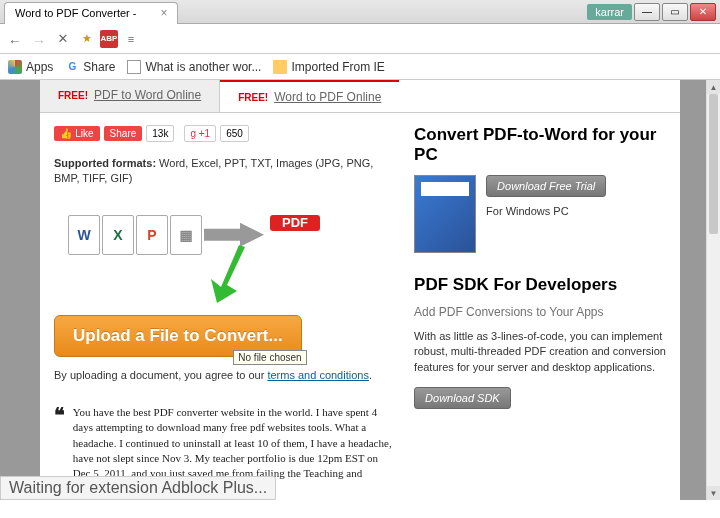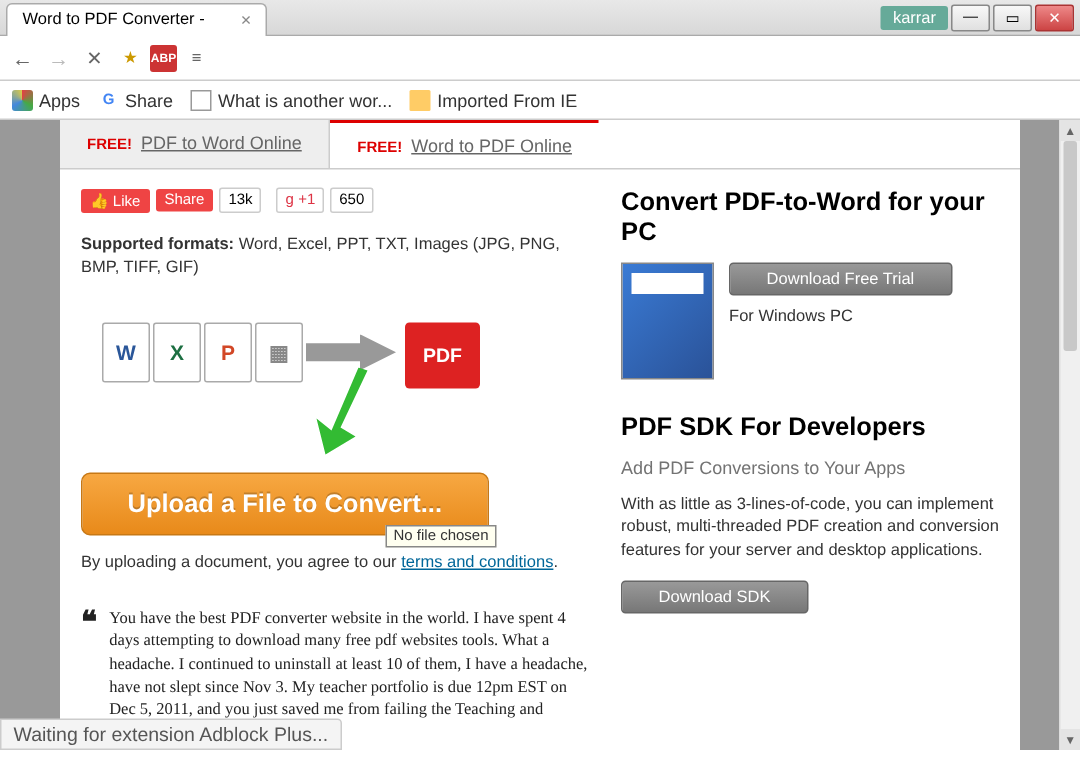--- a/index.html
+++ b/index.html
@@ -52,43 +52,43 @@
 .formats { font-size: 11px; color: #333; margin-bottom: 14px; line-height: 1.4; }
 
 .hero { position: relative; height: 110px; margin-bottom: 4px; }
 .file-icons { display: flex; gap: 2px; position: absolute; top: 14px; left: 14px; }
 .ficon { width: 32px; height: 40px; border: 1px solid #aaa; background: #fff; border-radius: 2px; display: flex; align-items: center; justify-content: center; font-size: 14px; font-weight: bold; }
 .ficon.word { color: #2a5699; }
 .ficon.excel { color: #1d6f42; }
 .ficon.ppt { color: #d24726; }
 .ficon.img { color: #888; }
 .arrow-shape { position: absolute; left: 150px; top: 22px; width: 60px; height: 24px; background: #999; clip-path: polygon(0 25%, 60% 25%, 60% 0, 100% 50%, 60% 100%, 60% 75%, 0 75%); }
-.pdf-badge { position: absolute; left: 216px; top: 14px; width: 50px; height: 44px; background: #d22; color: #fff; font-weight: bold; display: flex; align-items: center; justify-content: center; font-size: 13px; border-radius: 3px; }
+.pdf-badge { position: absolute; left: 216px; top: 14px; width: 50px; height: 16px; background: #d22; color: #fff; font-weight: bold; display: flex; align-items: center; justify-content: center; font-size: 13px; border-radius: 3px; }
 .green-arrow { position: absolute; left: 155px; top: 44px; width: 40px; height: 60px; }
 .green-arrow svg { width: 100%; height: 100%; }
 
-.upload-btn { background: linear-gradient(#f7a842, #e88a1a); border: 1px solid #c77815; border-radius: 6px; padding: 10px 30px; color: #fff; font-size: 17px; font-weight: bold; text-shadow: 0 -1px 0 rgba(0,0,0,.2); display: inline-block; position: relative; }
+.upload-btn { background: linear-gradient(#f7a842, #e88a1a); border: 1px solid #c77815; border-radius: 6px; padding: 10px 18px; color: #fff; font-size: 17px; font-weight: bold; text-shadow: 0 -1px 0 rgba(0,0,0,.2); display: inline-block; position: relative; }
 .file-chosen { position: absolute; right: -6px; bottom: -9px; background: #fffff0; border: 1px solid #888; font-size: 10px; padding: 1px 4px; color: #333; font-weight: normal; text-shadow: none; }
 .terms-line { font-size: 11px; color: #333; margin-top: 12px; }
 .terms-line a { color: #069; text-decoration: underline; }
 
 .quotes { margin-top: 24px; }
 .quote { display: flex; gap: 8px; margin-bottom: 14px; font-size: 11px; font-family: Georgia, serif; color: #222; line-height: 1.4; }
 .quote .qmark { font-size: 20px; font-weight: bold; font-family: Georgia, serif; line-height: 1; }
 
 .right-col h2 { font-size: 17px; font-weight: bold; margin-bottom: 10px; }
 .right-col .sub { color: #737373; font-size: 12px; margin-bottom: 10px; }
 .product-row { display: flex; gap: 10px; align-items: flex-start; margin-bottom: 22px; }
 .boxart { width: 62px; height: 78px; background: linear-gradient(135deg,#3a7bd5,#2a5298); border: 1px solid #888; position: relative; }
 .boxart::before { content: ""; position: absolute; top: 6px; left: 6px; right: 6px; height: 14px; background: #fff; }
-.dl-btn { background: linear-gradient(#999,#777); border: 1px solid #666; color: #fff; font-size: 11px; padding: 4px 24px; border-radius: 3px; display: inline-block; margin-bottom: 8px; }
+.dl-btn { background: linear-gradient(#999,#777); border: 1px solid #666; color: #fff; font-size: 11px; padding: 4px 10px; border-radius: 3px; display: inline-block; margin-bottom: 8px; font-style: italic; }
 .small-note { font-size: 11px; color: #333; }
 .desc { font-size: 11px; color: #333; line-height: 1.4; margin-bottom: 12px; }
 
-.statusbar { position: absolute; bottom: 0; left: 0; background: #f4f4f4; border: 1px solid #ccc; font-size: 13px; padding: 2px 8px; color: #555; border-top-right-radius: 3px; text-align: center; }
+.statusbar { position: absolute; bottom: 0; left: 0; background: #f4f4f4; border: 1px solid #ccc; font-size: 16px; padding: 2px 8px; color: #555; border-top-right-radius: 3px; text-align: center; }
 
 .scrollbar-v { position: absolute; right: 0; top: 0; bottom: 0; width: 14px; background: #f0f0f0; border-left: 1px solid #ddd; }
 .scroll-thumb { position: absolute; left: 2px; right: 2px; top: 14px; height: 140px; background: #c8c8c8; border-radius: 2px; }
 .scroll-arrow { position: absolute; left: 0; right: 0; height: 14px; background: #e4e4e4; display: flex; align-items: center; justify-content: center; font-size: 8px; color: #666; }
 </style>
 </head>
 <body>
 
 <div class="titlebar">
   <div class="tab">

